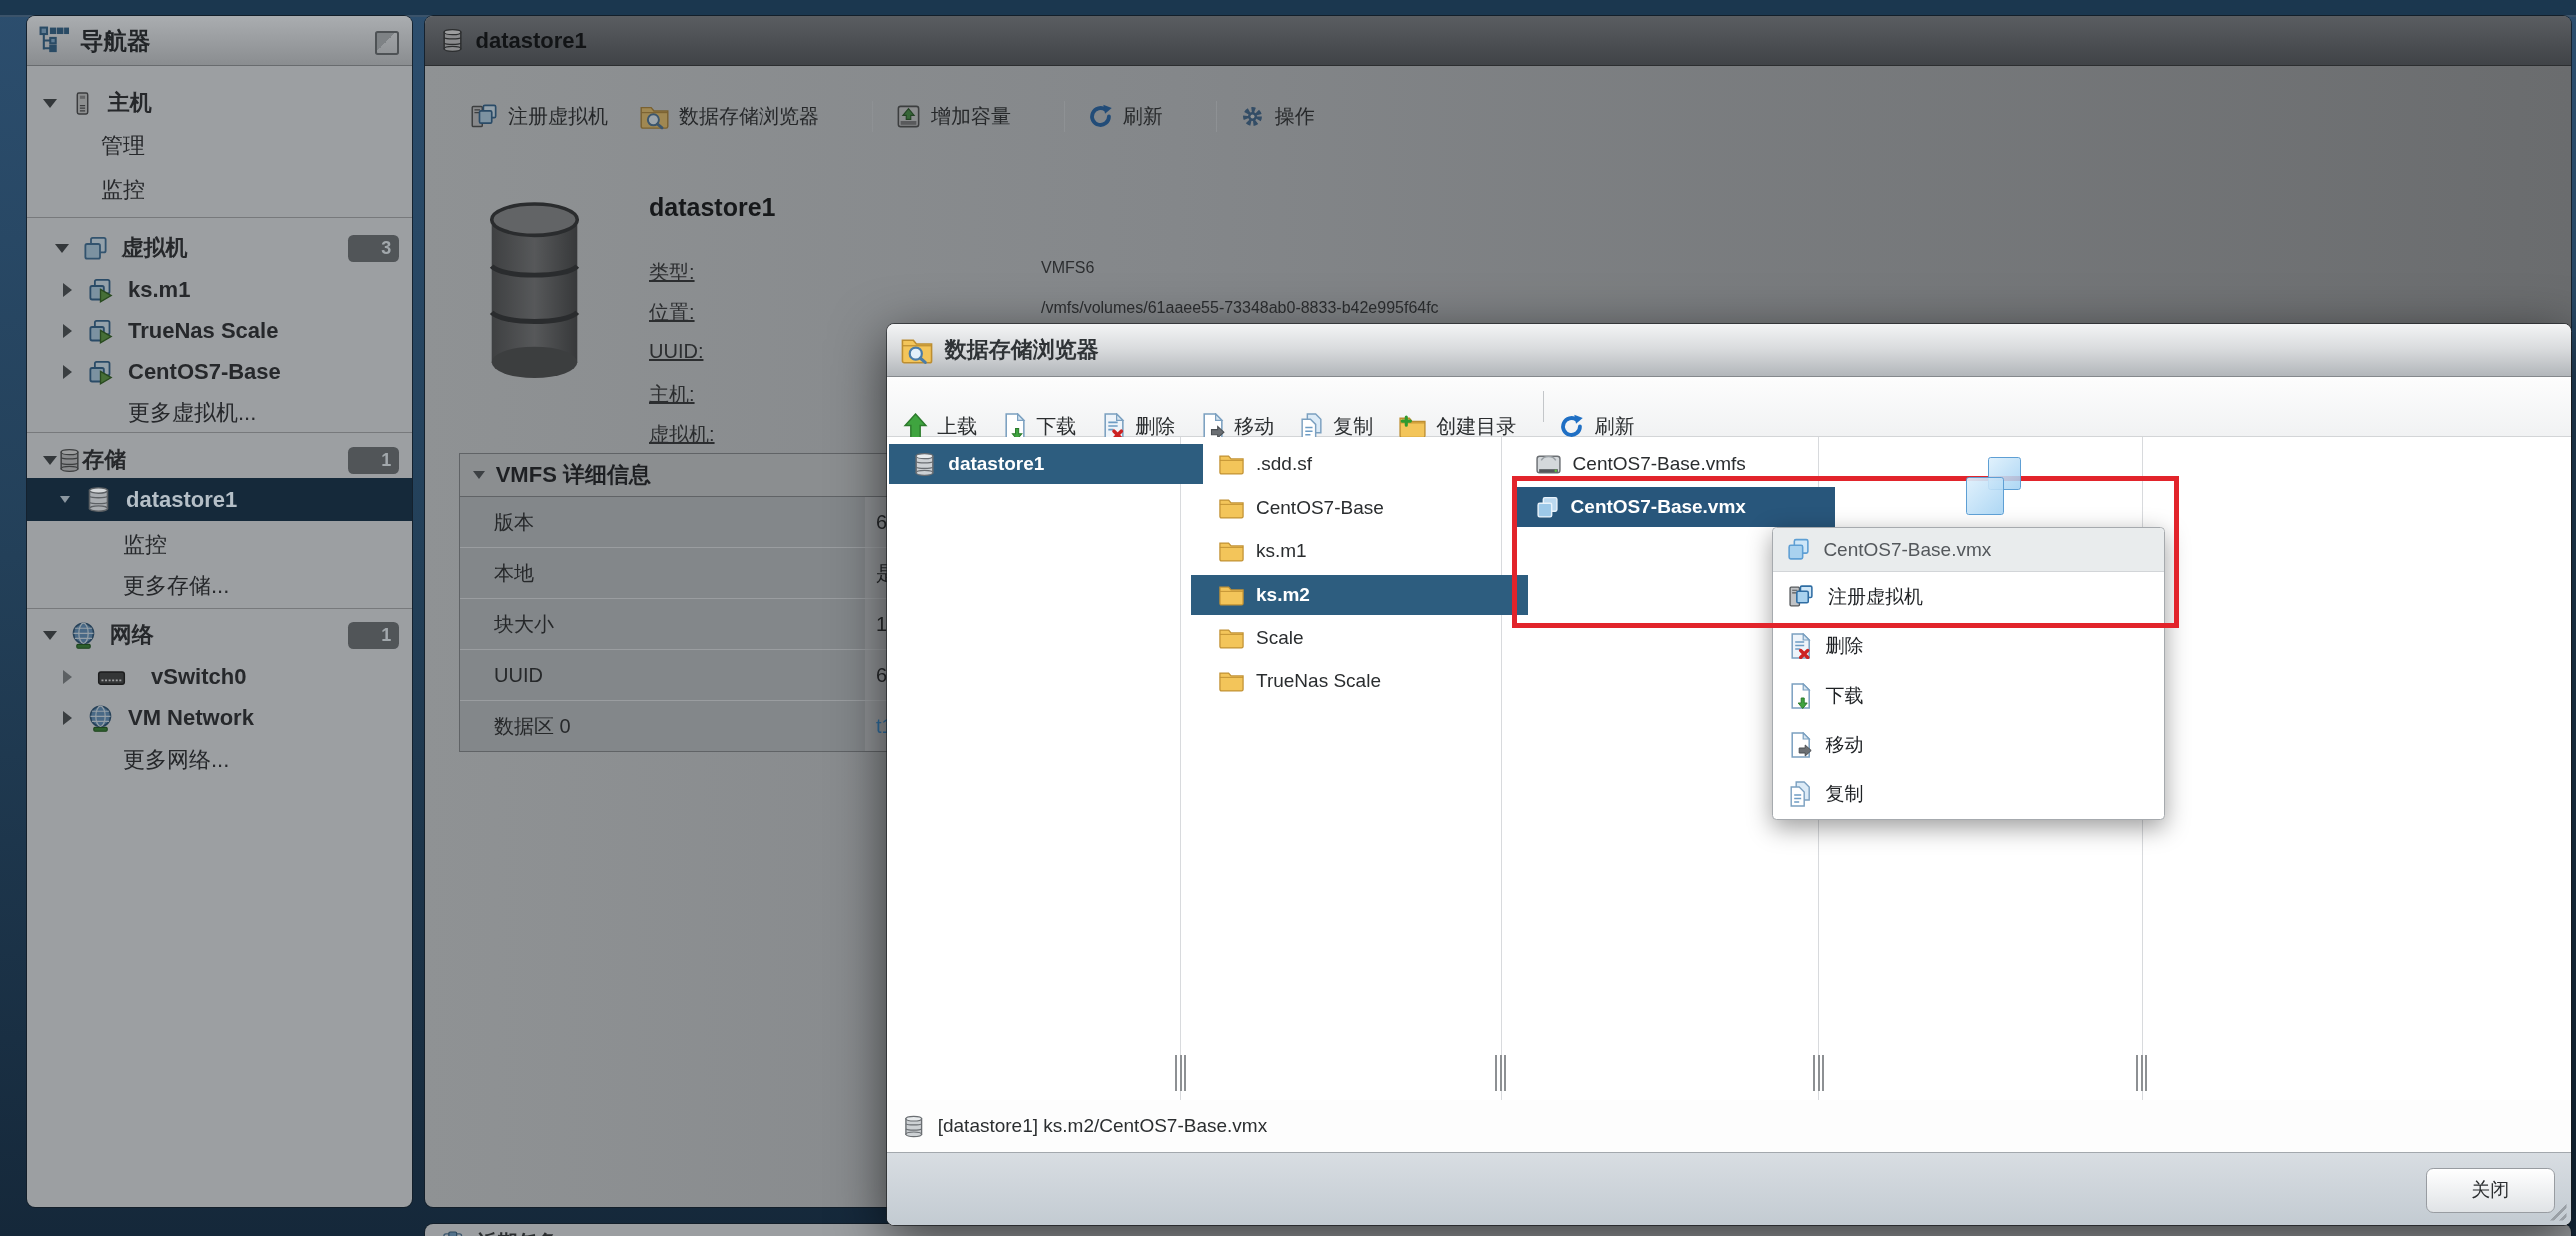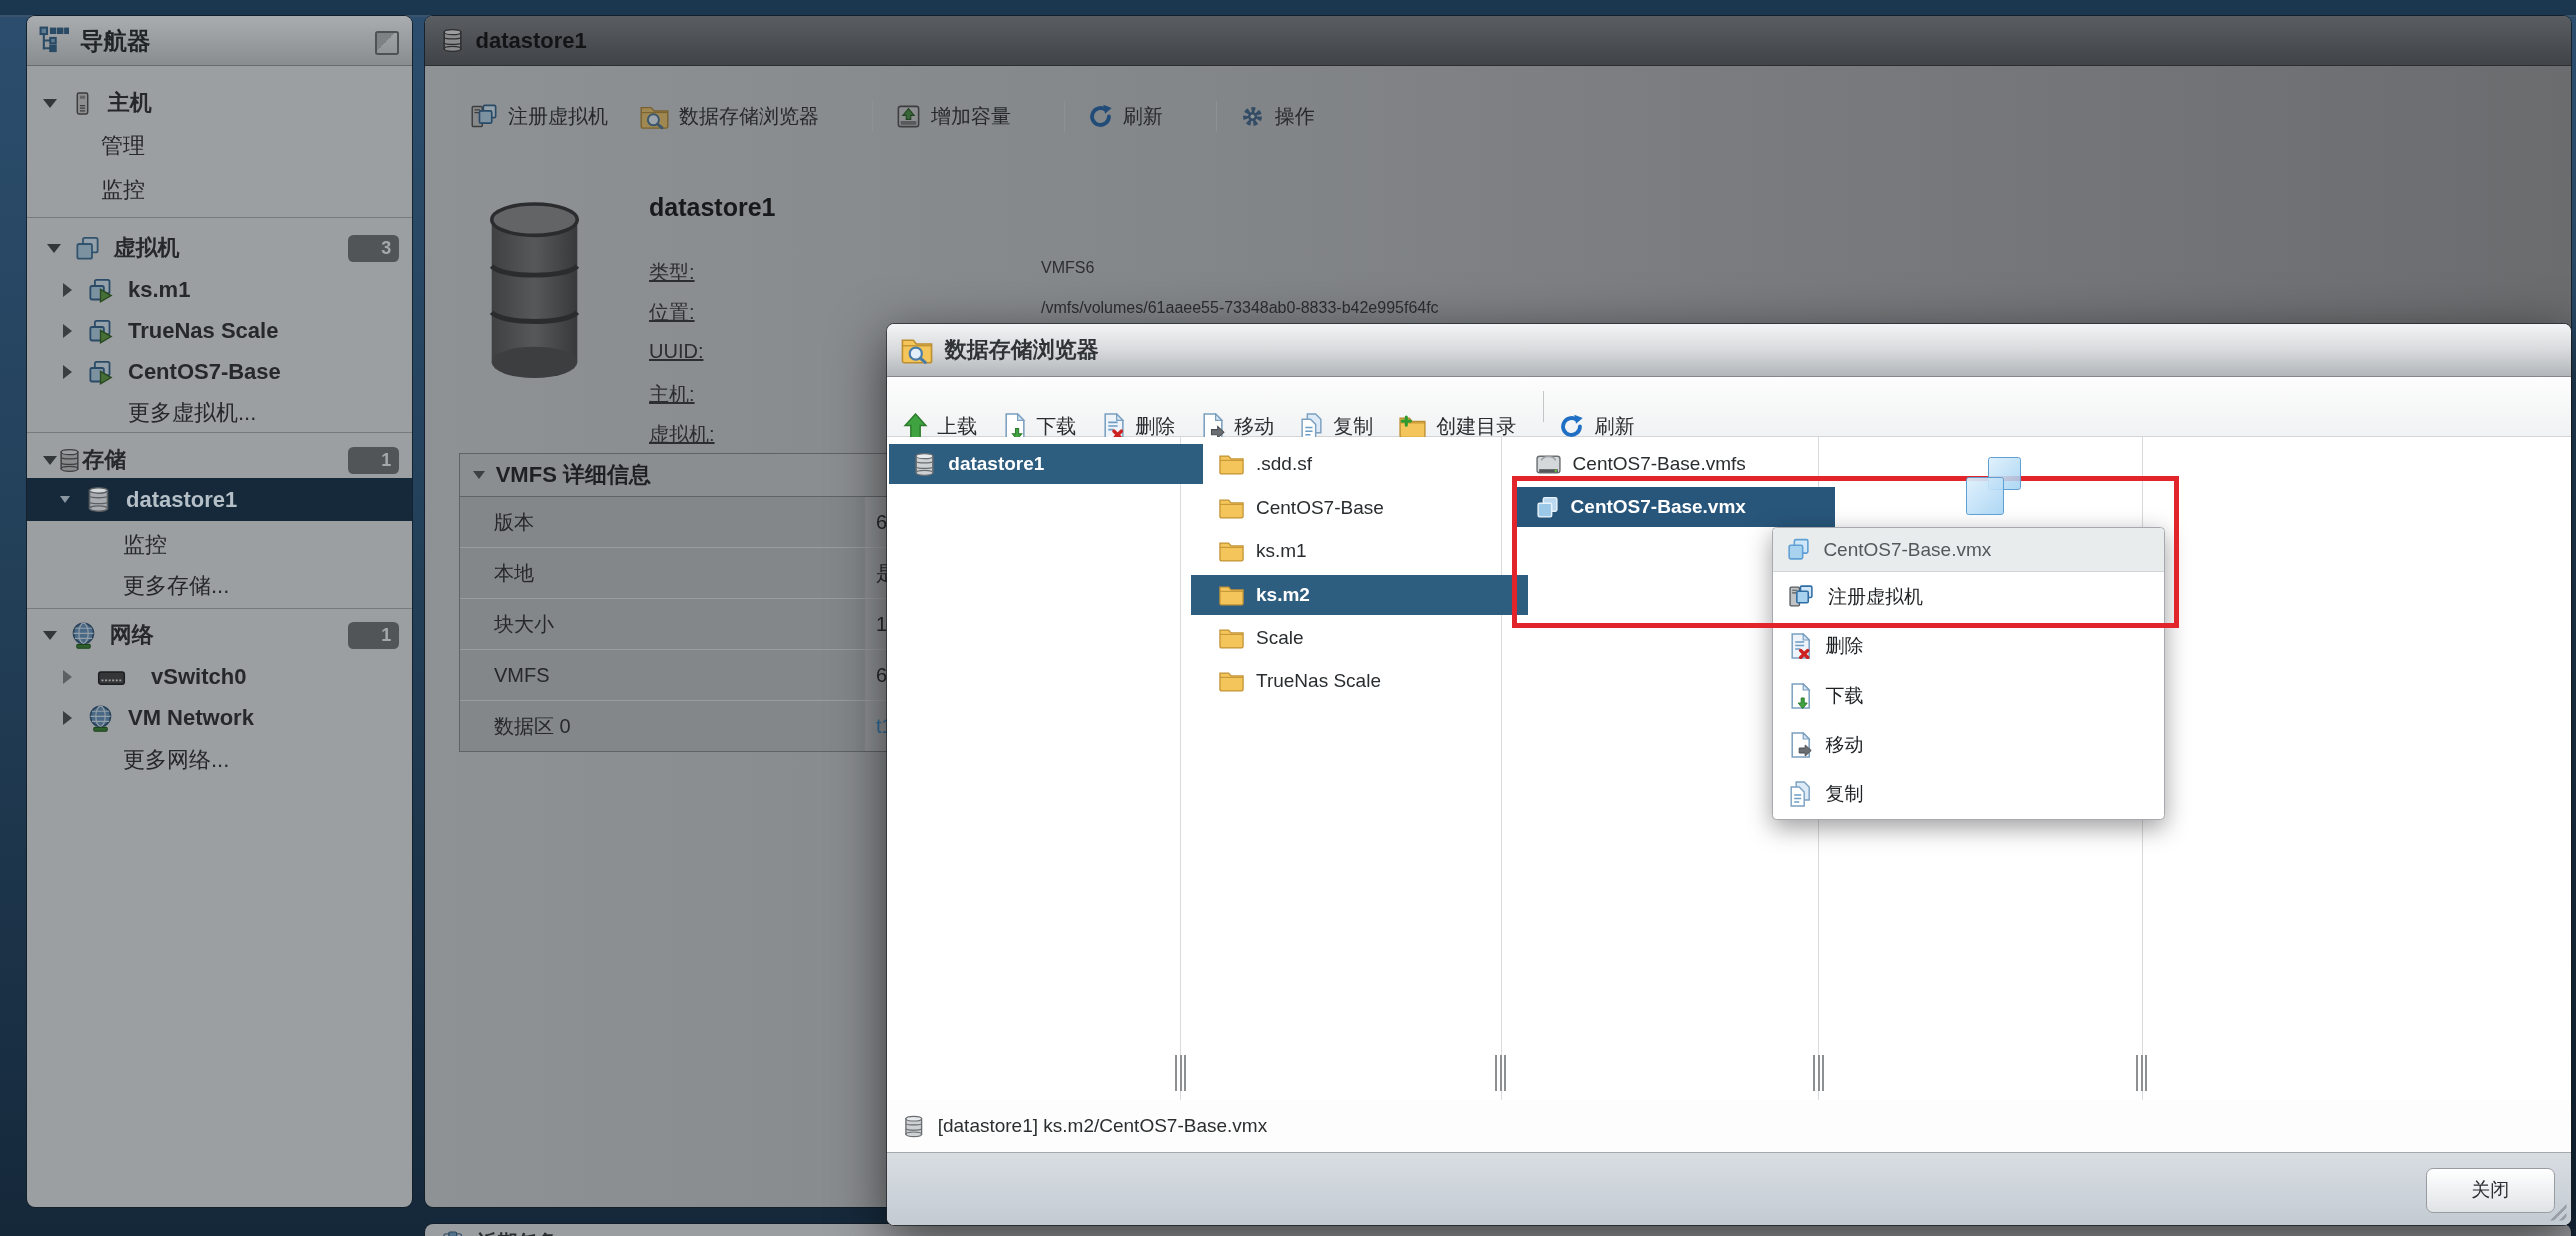--- a/index.html
+++ b/index.html
@@ -134,21 +134,21 @@
       <span class="lbl">主机</span>
     </div>
     <div class="trow" style="top:110px;padding-left:74px">
       <span class="lbl">管理</span>
     </div>
     <div class="trow" style="top:154px;padding-left:74px">
       <span class="lbl">监控</span>
     </div>
     <div class="nav-sep" style="top:201px"></div>
 
-    <div class="trow bold" style="top:212px;padding-left:20px;gap:12.7px">
+    <div class="trow bold" style="top:212px;padding-left:28px;gap:12.7px">
       <span class="caret-d"></span>
       <svg class="dim" width="27" height="27" viewBox="0 0 24 24">
           <rect x="8" y="2.5" width="13" height="13" rx="1.5" fill="#cfe7f8" stroke="#3a79ad" stroke-width="1.6"></rect>
           <rect x="3" y="8" width="13" height="13" rx="1.5" fill="#a9d2ef" stroke="#3a79ad" stroke-width="1.6"></rect>
         </svg>
       <span class="lbl">虚拟机</span>
       <span class="badge">3</span>
     </div>
     <div class="trow bold" style="top:254px;padding-left:36px;gap:14.5px">
       <span class="caret-r"></span>
@@ -337,21 +337,21 @@
         </div>
       <div class="vrow">
           <div class="vcell-l">本地</div>
           <div class="vcell-r">是</div>
         </div>
       <div class="vrow">
           <div class="vcell-l">块大小</div>
           <div class="vcell-r">1</div>
         </div>
       <div class="vrow">
-          <div class="vcell-l">VMFS</div>
+          <div class="vcell-l">UUID</div>
           <div class="vcell-r">6</div>
         </div>
       <div class="vrow">
           <div class="vcell-l">数据区 0</div>
           <div class="vcell-r link">t1</div>
         </div>
     </div>
   </section>
 
   <section class="tasks">

